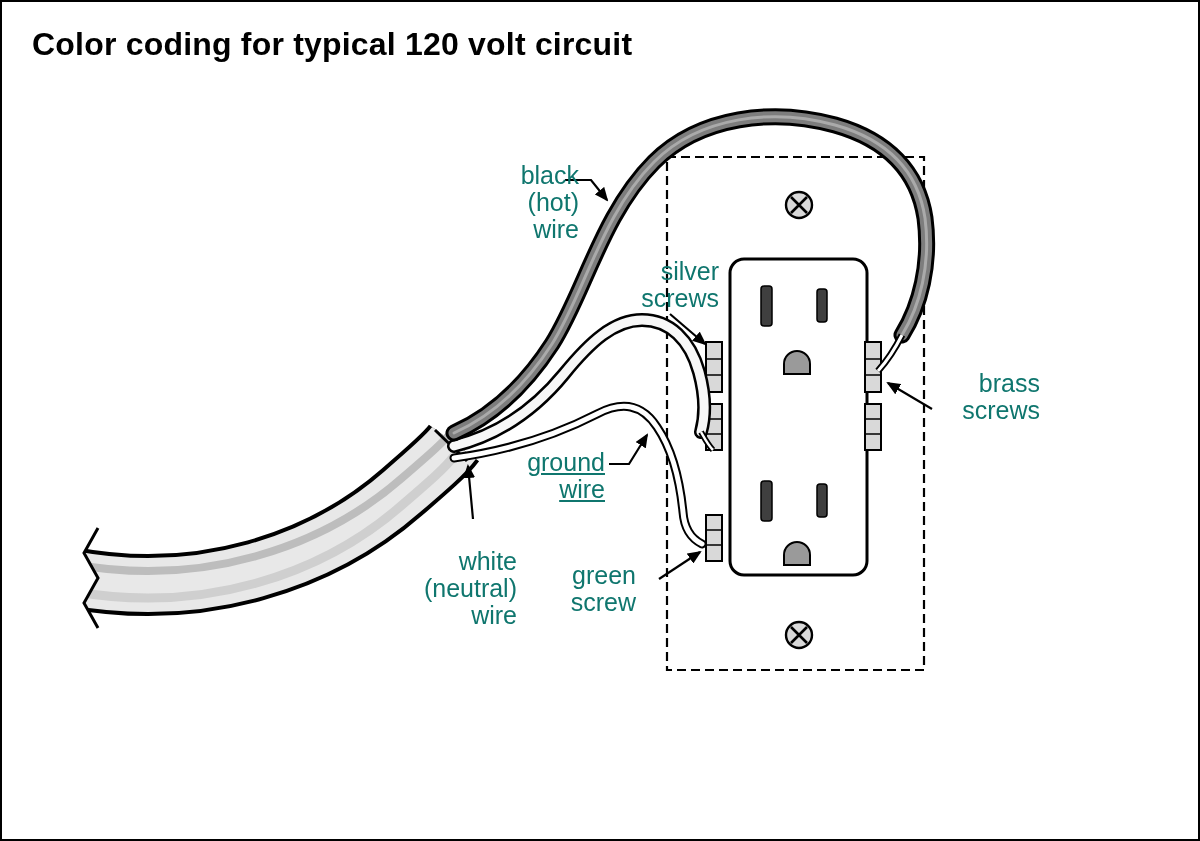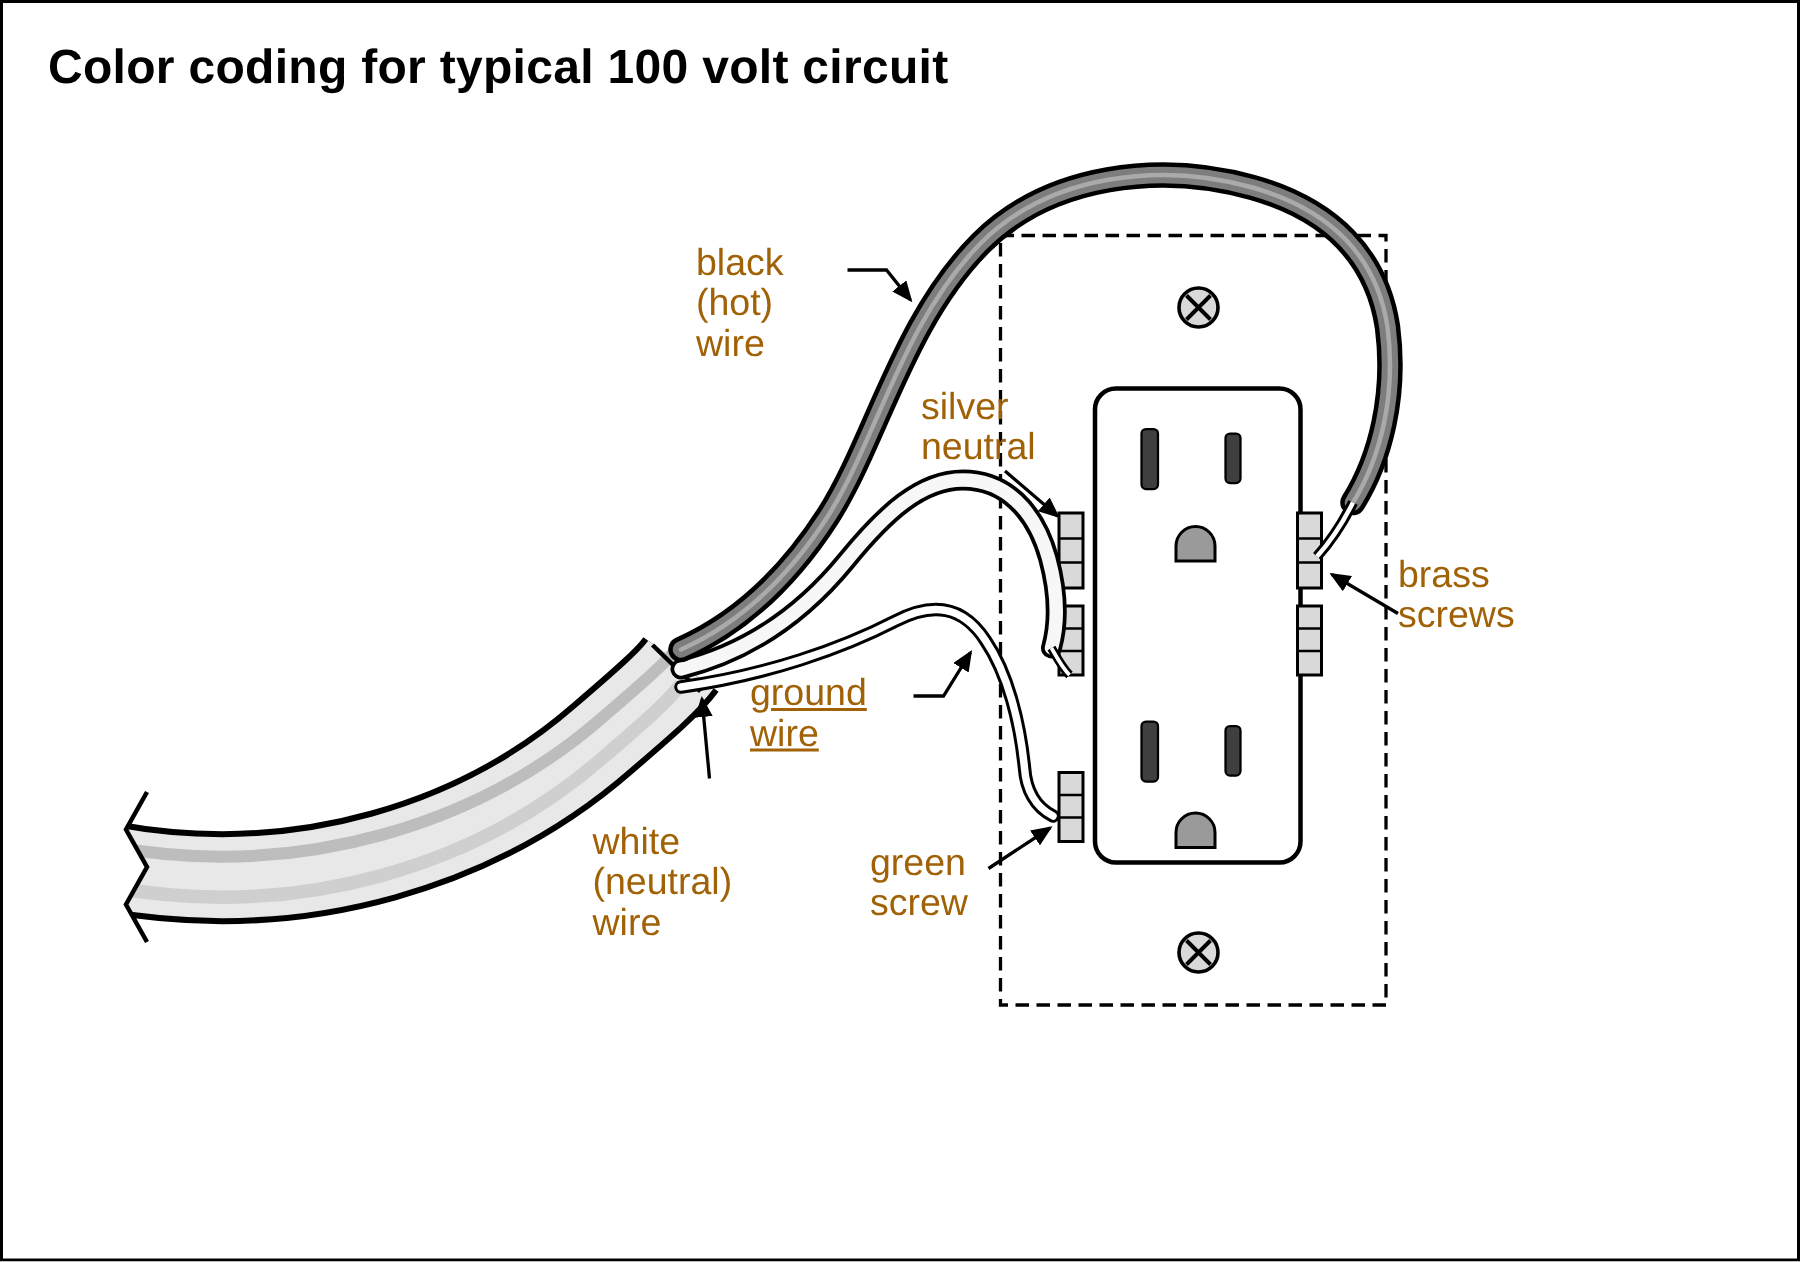--- a/index.html
+++ b/index.html
@@ -19,22 +19,22 @@
     top: 24px;
     font-size: 32px;
     font-weight: bold;
     color: #000;
     letter-spacing: 0.2px;
   }
   .label {
     position: absolute;
     font-size: 25px;
     line-height: 27px;
-    color: #a16207;
-    text-align: left;
+    color: #0f766e;
+    text-align: right;
     white-space: pre-line;
   }
   svg { position: absolute; left: 0; top: 0; }
 </style>
 </head>
 <body>
 
 <div id="figure">
 
   <svg width="1200" height="841" viewBox="0 0 1200 841">
@@ -119,30 +119,30 @@
     <g stroke="#000" stroke-width="2.2" fill="none">
       <polyline points="563,178 589,178 605,198" marker-end="url(#ah)"></polyline>
       <line x1="668" y1="312" x2="703" y2="342" marker-end="url(#ah)"></line>
       <line x1="930" y1="407" x2="886" y2="381" marker-end="url(#ah)"></line>
       <polyline points="607,462 627,462 645,433" marker-end="url(#ah)"></polyline>
       <line x1="471" y1="517" x2="466" y2="464" marker-end="url(#ah)"></line>
       <line x1="657" y1="577" x2="698" y2="550" marker-end="url(#ah)"></line>
     </g>
   </svg>
 
-  <div id="title">Color coding for typical 100 volt circuit</div>
+  <div id="title">Color coding for typical 120 volt circuit</div>
 
   <div class="label" style="left:462px; top:160px; width:115px;">black
 (hot)
 wire</div>
   <div class="label" style="left:612px; top:256px; width:105px;">silver
-neutral</div>
+screws</div>
   <div class="label" style="left:930px; top:368px; width:108px;">brass
 screws</div>
   <div class="label" style="left:498px; top:447px; width:105px;text-decoration:underline;">ground
 wire</div>
   <div class="label" style="left:393px; top:546px; width:122px;">white
 (neutral)
 wire</div>
-  <div class="label" style="left:578px; top:560px; width:88px;">green
+  <div class="label" style="left:546px; top:560px; width:88px;">green
 screw</div>
 
 </div>
 
 </body></html>

